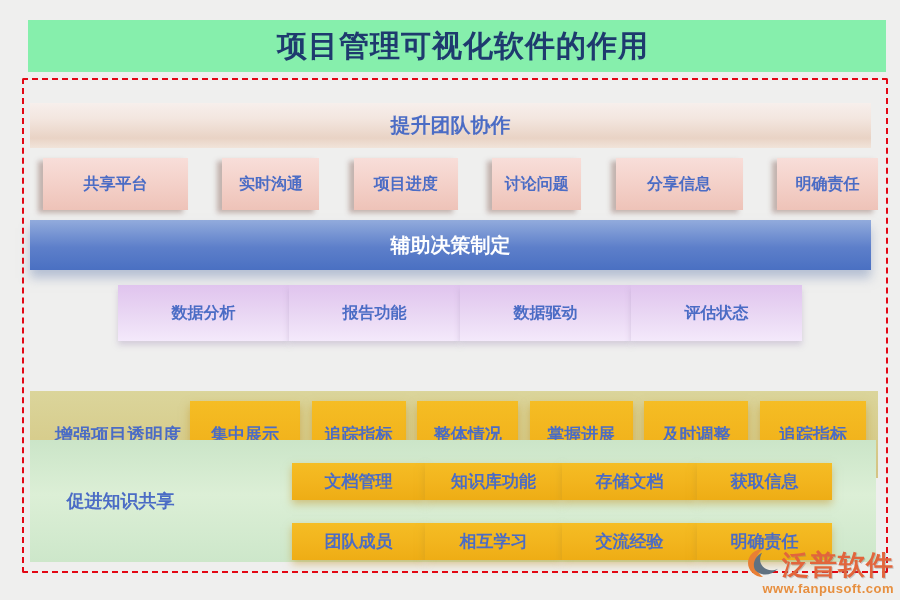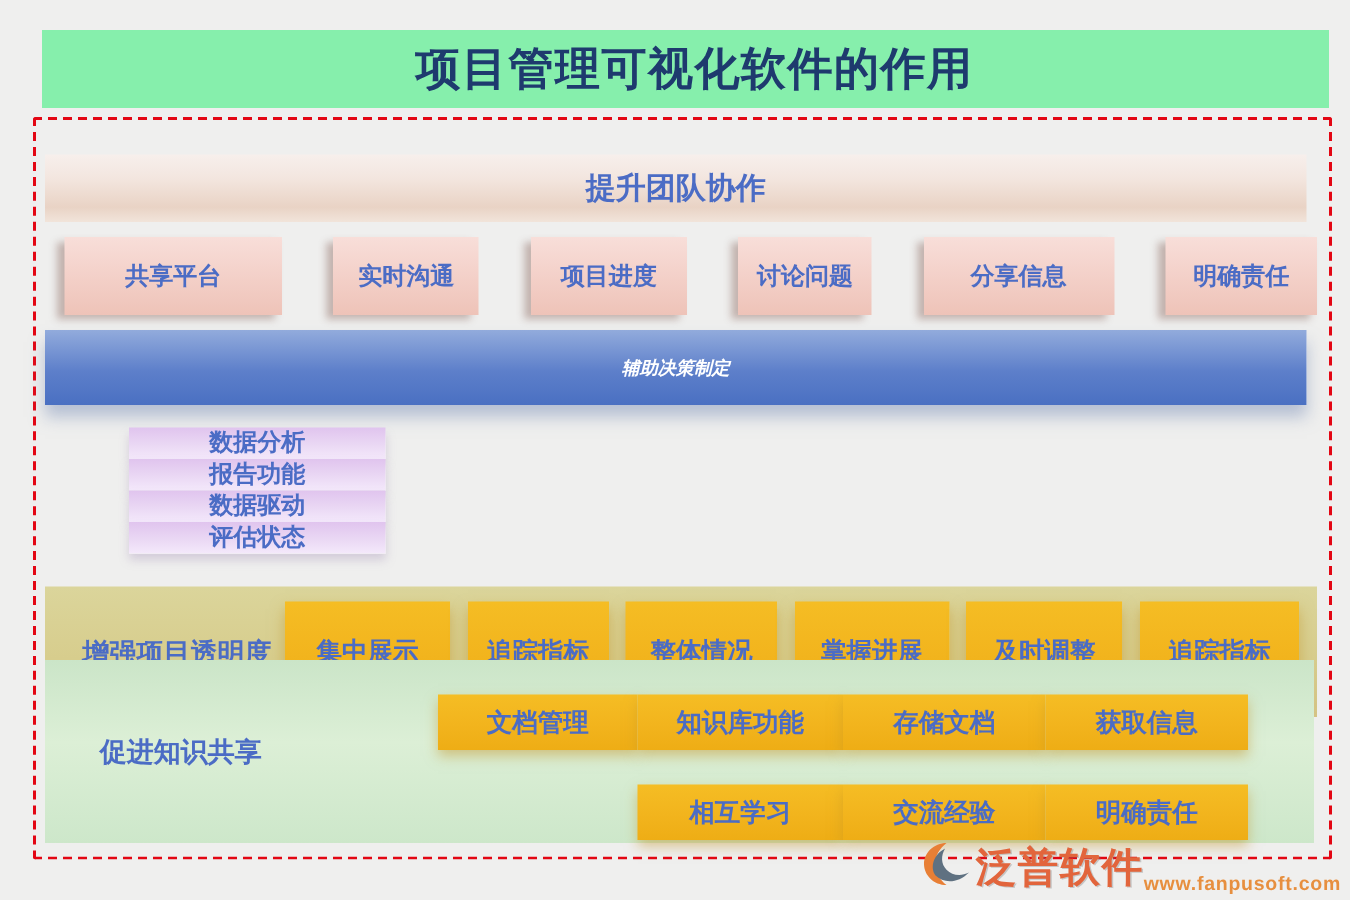--- a/index.html
+++ b/index.html
@@ -41,24 +41,24 @@
     height:52px; font-size:16px;
     background:linear-gradient(180deg,#f8ded9 0%,#f3cfc7 55%,#eec3b8 100%);
     box-shadow:-5px 3px 5px rgba(140,105,95,0.45);
   }
   
   .band-blue {
     position:absolute; left:30px; top:220px; width:841px; height:50px;
     background:linear-gradient(180deg,#92abdc 0%,#5d7fca 55%,#4a70c2 100%);
     box-shadow:0 8px 10px rgba(125,145,185,0.5);
   }
-  .band-blue span { color:#ffffff; font-size:12px; font-weight:bold;font-style:italic; }
+  .band-blue span { color:#ffffff; font-size:20px; font-weight:bold; }
   .row-lavender {
     position:absolute; left:86px; top:285px; width:748px; height:56px;
-    display:flex; justify-content:flex-start;flex-direction:column;
+    display:flex; justify-content:center;
   }
   .box.lavender {
     width:171px; height:56px; font-size:16px;
     background:linear-gradient(180deg,#e0c4ee 0%,#ead8f4 55%,#f4e9fb 100%);
     box-shadow:0 4px 6px rgba(160,140,180,0.35);
   }
   
   .sec-khaki {
     position:absolute; left:30px; top:350px; width:848px; height:87px;
     background:linear-gradient(180deg,#dbd59b 0%,#d7cd8d 55%,#d5c384 100%);
@@ -87,21 +87,21 @@
   .row-green {
     position:absolute; left:170px; right:44px; height:37px;
     display:flex; justify-content:flex-end;
   }
   .row-green.r1 { top:23px; }
   .row-green.r2 { top:83px; }
   .box.yellow.small { height:37px; font-size:17px; box-shadow:0 4px 8px rgba(195,150,40,0.5); }
   
   .watermark {
     position:absolute; right:6px; bottom:4px; z-index:5;
-    display:flex; flex-direction:row; align-items:flex-end;
+    display:flex; flex-direction:column; align-items:flex-end;
   }
   .wm-top { display:flex; align-items:center; gap:2px; }
   .wm-brand {
     color:#e2653c; font-size:27px; font-weight:bold; letter-spacing:1px;
     text-shadow:1px 1px 0 rgba(120,120,120,0.35);
   }
   .wm-url { color:#e78f3f; font-size:13px; font-weight:bold; letter-spacing:0.5px; margin-top:-2px; }
 </style>
 </head>
 <body>
@@ -150,20 +150,21 @@
 
   <div class="sec-green">
     <div class="sec-label">促进知识共享</div>
     <div class="row-green r1">
       <div class="box yellow small" style="width:133px">文档管理</div>
       <div class="box yellow small" style="width:137px">知识库功能</div>
       <div class="box yellow small" style="width:135px">存储文档</div>
       <div class="box yellow small" style="width:135px">获取信息</div>
     </div>
     <div class="row-green r2">
+      <div class="box yellow small" style="width:133px">团队成员</div>
       <div class="box yellow small" style="width:137px">相互学习</div>
       <div class="box yellow small" style="width:135px">交流经验</div>
       <div class="box yellow small" style="width:135px">明确责任</div>
     </div>
   </div>
 
   <div class="watermark">
     <div class="wm-top">
       <span>
         <svg viewBox="0 0 36 32" width="34" height="30" aria-hidden="true">

